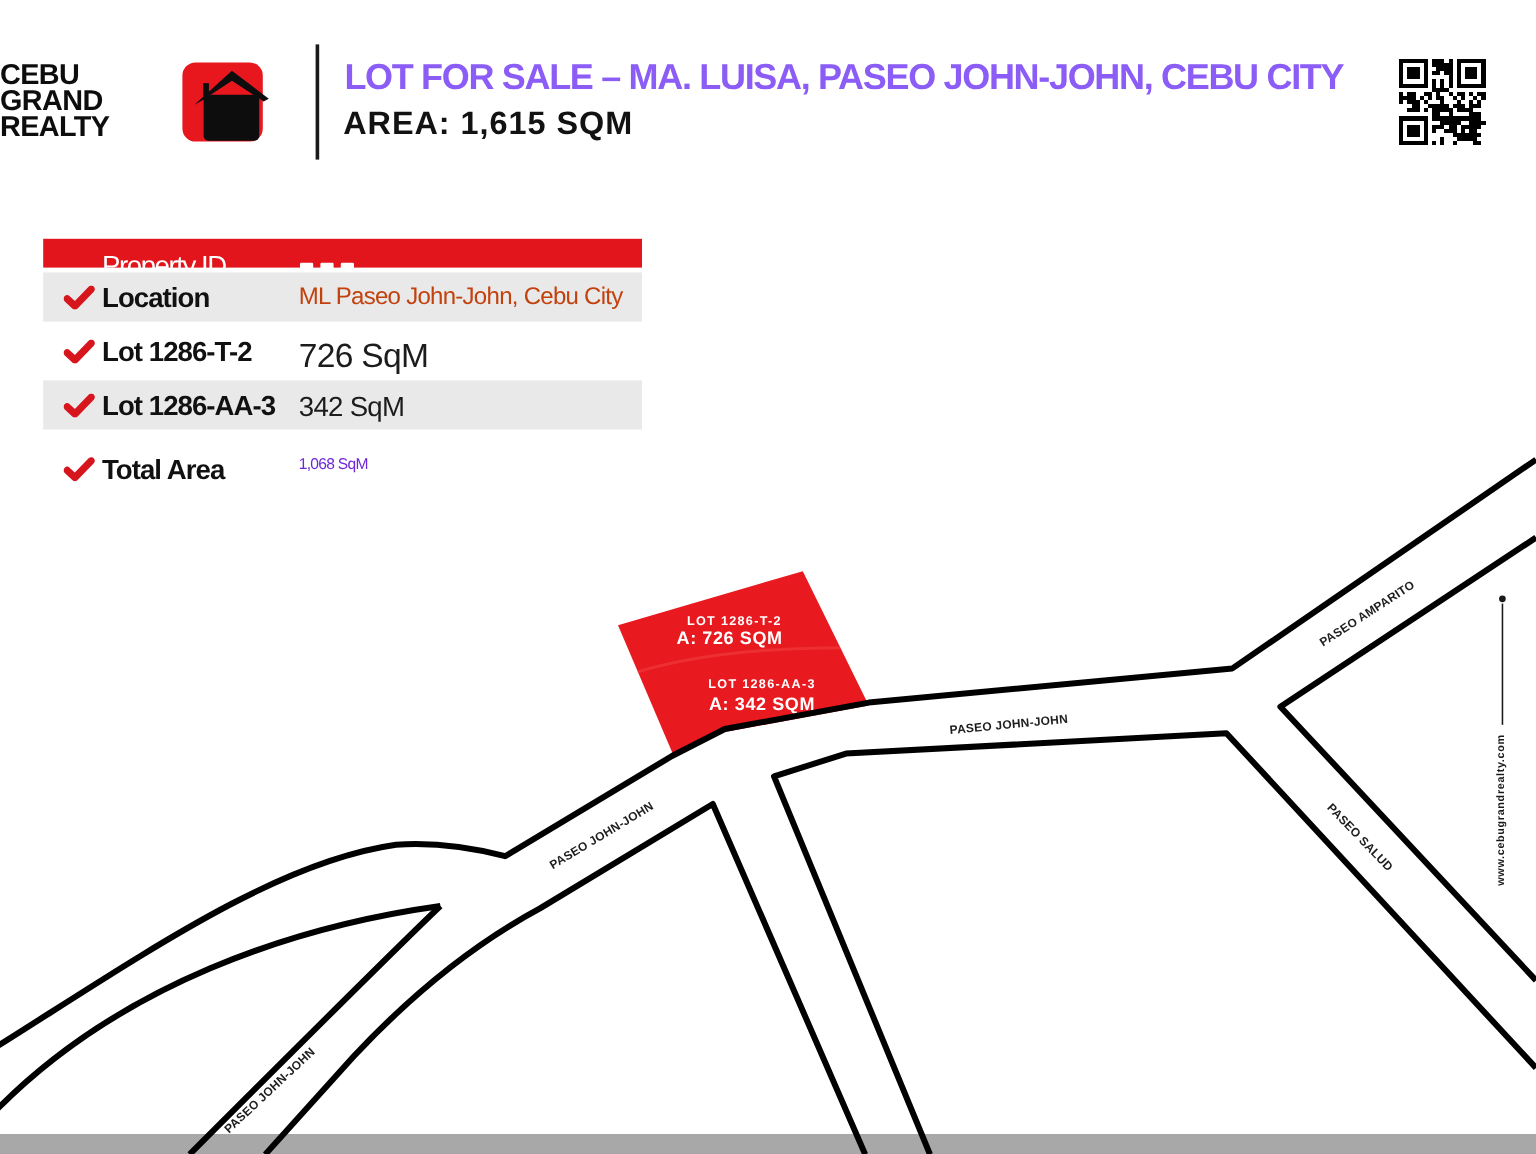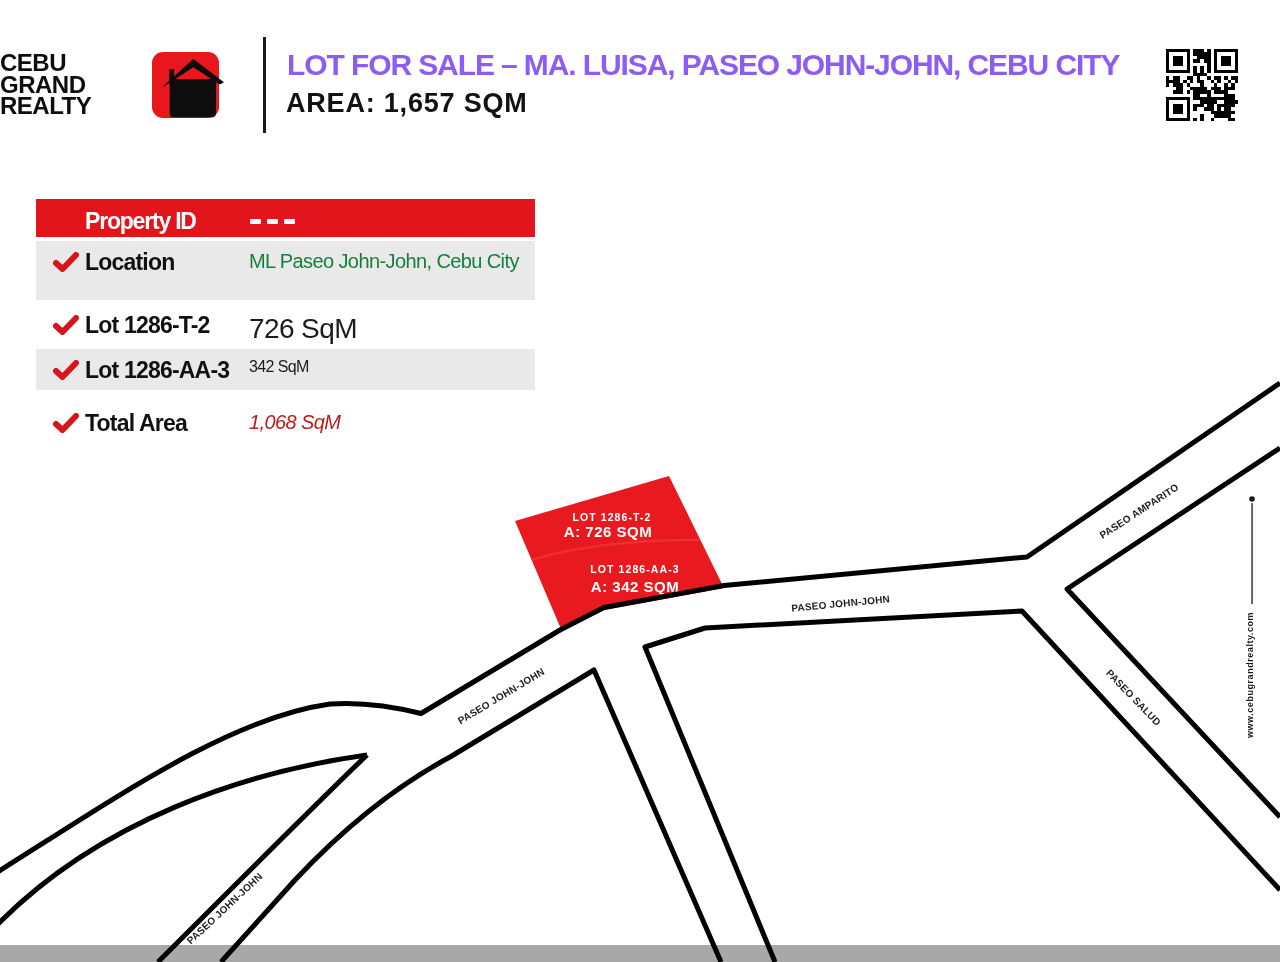--- a/index.html
+++ b/index.html
@@ -15,65 +15,65 @@
   <rect x="2" y="2" width="67" height="66" rx="11" fill="#e8171e"></rect>
   <rect x="19.7" y="29" width="46.3" height="38.3" rx="4" fill="#0d0d0d"></rect>
     <path d="M43.3 8.9 L74 32.3 L69.7 34.5 L43.3 17.3 L17 34.5 L12 37.3 Z" fill="#0d0d0d"></path>
     <rect x="19.3" y="19.3" width="4.8" height="14" fill="#0d0d0d"></rect>
 </svg>
 
 <div class="abs" style="left:263px;top:37px;width:2.6px;height:96px;background:#1a1a1a;"></div>
 
 <div class="abs" style="left:287px;top:48px;font-weight:bold;color:#8b5cf6;font-size:30px;letter-spacing:-1.1px;white-space:nowrap;">LOT FOR SALE – MA. LUISA, PASEO JOHN-JOHN, CEBU CITY</div>
 
-<div class="abs" style="left:286px;top:88px;font-weight:bold;color:#121212;font-size:27px;letter-spacing:0.8px;">AREA: 1,657 SQM</div>
+<div class="abs" style="left:286px;top:88px;font-weight:bold;color:#121212;font-size:27px;letter-spacing:0.8px;">AREA: 1,615 SQM</div>
 
 <svg class="abs" style="left:1165px;top:48px;" width="74" height="74" viewBox="-0.3 -0.3 21.6 21.6" shape-rendering="crispEdges">
   <path fill="#000" d="M0 0h7v1h-7zM8 0h3v1h-3zM12 0h1v1h-1zM14 0h7v1h-7zM0 1h1v1h-1zM6 1h1v1h-1zM8 1h5v1h-5zM14 1h1v1h-1zM20 1h1v1h-1zM0 2h1v1h-1zM2 2h3v1h-3zM6 2h1v1h-1zM9 2h4v1h-4zM14 2h1v1h-1zM16 2h3v1h-3zM20 2h1v1h-1zM0 3h1v1h-1zM2 3h3v1h-3zM6 3h1v1h-1zM8 3h2v1h-2zM11 3h2v1h-2zM14 3h1v1h-1zM16 3h3v1h-3zM20 3h1v1h-1zM0 4h1v1h-1zM2 4h3v1h-3zM6 4h1v1h-1zM12 4h1v1h-1zM14 4h1v1h-1zM16 4h3v1h-3zM20 4h1v1h-1zM0 5h1v1h-1zM6 5h1v1h-1zM8 5h1v1h-1zM10 5h1v1h-1zM12 5h1v1h-1zM14 5h1v1h-1zM20 5h1v1h-1zM0 6h7v1h-7zM8 6h1v1h-1zM10 6h1v1h-1zM12 6h1v1h-1zM14 6h7v1h-7zM8 7h4v1h-4zM0 8h1v1h-1zM2 8h2v1h-2zM6 8h2v1h-2zM9 8h1v1h-1zM12 8h1v1h-1zM14 8h2v1h-2zM17 8h1v1h-1zM19 8h2v1h-2zM0 9h4v1h-4zM5 9h1v1h-1zM7 9h1v1h-1zM9 9h2v1h-2zM13 9h1v1h-1zM15 9h1v1h-1zM18 9h1v1h-1zM20 9h1v1h-1zM0 10h1v1h-1zM2 10h3v1h-3zM6 10h1v1h-1zM10 10h1v1h-1zM14 10h1v1h-1zM17 10h1v1h-1zM19 10h1v1h-1zM3 11h2v1h-2zM7 11h5v1h-5zM13 11h3v1h-3zM17 11h3v1h-3zM2 12h3v1h-3zM6 12h1v1h-1zM8 12h5v1h-5zM14 12h4v1h-4zM8 13h2v1h-2zM12 13h1v1h-1zM17 13h3v1h-3zM0 14h7v1h-7zM8 14h12v1h-12zM0 15h1v1h-1zM6 15h1v1h-1zM10 15h5v1h-5zM17 15h4v1h-4zM0 16h1v1h-1zM2 16h3v1h-3zM6 16h1v1h-1zM8 16h3v1h-3zM12 16h2v1h-2zM15 16h5v1h-5zM0 17h1v1h-1zM2 17h3v1h-3zM6 17h1v1h-1zM8 17h1v1h-1zM11 17h3v1h-3zM15 17h1v1h-1zM17 17h2v1h-2zM0 18h1v1h-1zM2 18h3v1h-3zM6 18h1v1h-1zM13 18h7v1h-7zM0 19h1v1h-1zM6 19h1v1h-1zM10 19h1v1h-1zM14 19h5v1h-5zM0 20h7v1h-7zM8 20h1v1h-1zM10 20h1v1h-1zM13 20h1v1h-1zM18 20h2v1h-2z"></path>
 </svg>
 
 <div class="abs" style="left:36px;top:199px;width:499px;font-size:23px;">
 
-  <div style="height:38px;background:#e2151c;color:#fff;font-weight:bold;position:relative;">
+  <div style="height:24px;background:#e2151c;color:#fff;font-weight:normal;position:relative;">
     <span style="position:absolute;left:49px;top:9px;letter-spacing:-1.2px;">Property ID</span>
     <b style="position:absolute;left:214px;top:20px;width:10.5px;height:4.6px;background:#fff;border-radius:1px;"></b>
       <b style="position:absolute;left:231px;top:20px;width:10.5px;height:4.6px;background:#fff;border-radius:1px;"></b>
       <b style="position:absolute;left:248px;top:20px;width:10.5px;height:4.6px;background:#fff;border-radius:1px;"></b>
   </div>
 
-  <div style="height:59px;background:#e9e9e9;position:relative;margin-top:4px;text-decoration:underline;">
+  <div style="height:41px;background:#e9e9e9;position:relative;margin-top:4px;text-decoration:underline;">
     <svg style="position:absolute;left:17px;top:11px;" width="26" height="20" viewBox="0 0 26 20">
         <path d="M3 11 L9.5 17 L23 3" stroke="#d6151c" stroke-width="6" fill="none" stroke-linecap="round" stroke-linejoin="round"></path>
       </svg>
     <span style="position:absolute;left:49px;top:8px;font-weight:bold;color:#111;letter-spacing:-0.8px;">Location</span>
-    <span style="position:absolute;left:213px;top:9px;color:#15803d;font-size:20px;letter-spacing:-0.6px;">ML Paseo John-John, Cebu City</span>
+    <span style="position:absolute;left:213px;top:9px;color:#c2410c;font-size:20px;letter-spacing:-0.6px;">ML Paseo John-John, Cebu City</span>
   </div>
 
   <div style="height:41px;background:#ffffff;position:relative;margin-top:4px;">
     <svg style="position:absolute;left:17px;top:11px;" width="26" height="20" viewBox="0 0 26 20">
         <path d="M3 11 L9.5 17 L23 3" stroke="#d6151c" stroke-width="6" fill="none" stroke-linecap="round" stroke-linejoin="round"></path>
       </svg>
     <span style="position:absolute;left:49px;top:8px;font-weight:bold;color:#111;letter-spacing:-0.8px;">Lot 1286-T-2</span>
     <span style="position:absolute;left:213px;top:9px;color:#1c1c1c;font-size:28px;letter-spacing:-0.6px;">726 SqM</span>
   </div>
 
   <div style="height:41px;background:#e9e9e9;position:relative;margin-top:4px;">
     <svg style="position:absolute;left:17px;top:11px;" width="26" height="20" viewBox="0 0 26 20">
         <path d="M3 11 L9.5 17 L23 3" stroke="#d6151c" stroke-width="6" fill="none" stroke-linecap="round" stroke-linejoin="round"></path>
       </svg>
     <span style="position:absolute;left:49px;top:8px;font-weight:bold;color:#111;letter-spacing:-0.8px;">Lot 1286-AA-3</span>
-    <span style="position:absolute;left:213px;top:9px;color:#1c1c1c;font-size:16px;letter-spacing:-0.6px;">342 SqM</span>
+    <span style="position:absolute;left:213px;top:9px;color:#1c1c1c;font-size:23px;letter-spacing:-0.6px;">342 SqM</span>
   </div>
 
   <div style="height:41px;background:#ffffff;position:relative;margin-top:12px;">
     <svg style="position:absolute;left:17px;top:11px;" width="26" height="20" viewBox="0 0 26 20">
         <path d="M3 11 L9.5 17 L23 3" stroke="#d6151c" stroke-width="6" fill="none" stroke-linecap="round" stroke-linejoin="round"></path>
       </svg>
     <span style="position:absolute;left:49px;top:8px;font-weight:bold;color:#111;letter-spacing:-0.8px;">Total Area</span>
-    <span style="position:absolute;left:213px;top:9px;color:#b91c1c;font-size:20px;letter-spacing:-0.6px;font-style:italic;">1,068 SqM</span>
+    <span style="position:absolute;left:213px;top:9px;color:#6d28d9;font-size:13px;letter-spacing:-0.6px;">1,068 SqM</span>
   </div>
 </div>
 
 <svg class="abs" style="left:0;top:0;" width="1280" height="962" viewBox="0 0 1280 962">
 
   <defs>
       <clipPath id="pc">
         <polygon points="669,476 515,521 561,629 604,610 724,588"></polygon>
       </clipPath>
     </defs>

